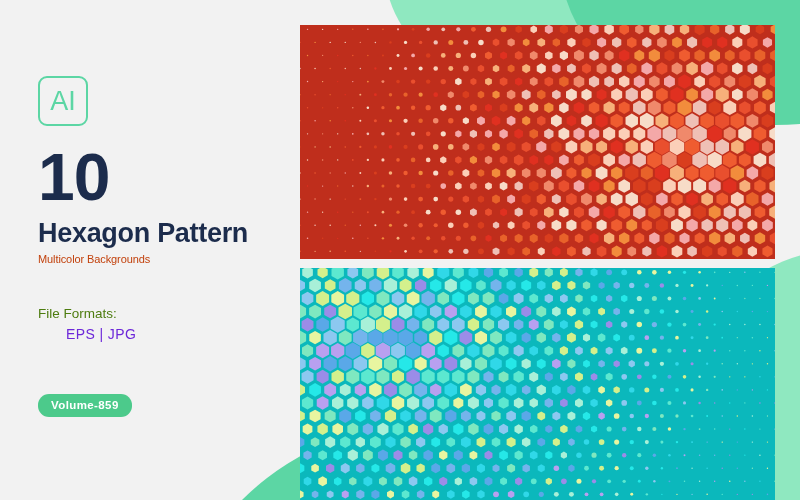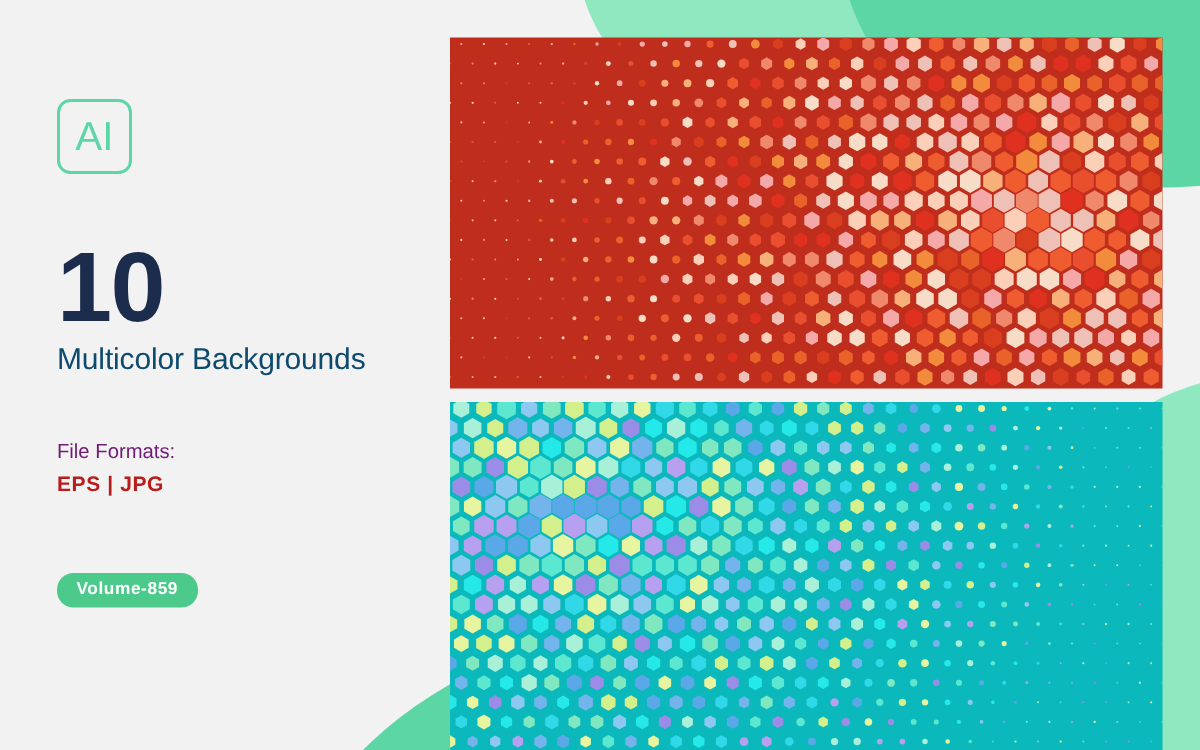--- a/index.html
+++ b/index.html
@@ -19,51 +19,51 @@
     width:430px;height:330px;left:560px;top:-205px;background:#5cd6a4;
   }
   #blob-green-bl{
     width:560px;height:430px;left:185px;top:415px;background:#5cd6a4;
   }
   #blob-mint-br{
     width:300px;height:300px;left:690px;top:250px;background:#8fe8c0;
   }
 
   
-  #info{position:absolute;left:38px;top:66px;width:260px;}
+  #info{position:absolute;left:38px;top:76px;width:260px;}
 
   #ai-badge{
     width:50px;height:50px;border:2px solid #5cd6a4;border-radius:9px;
     display:flex;align-items:center;justify-content:center;
     box-sizing:border-box;
   }
   #ai-badge span{
     color:#5cd6a4;font-size:27px;font-weight:400;letter-spacing:0px;
     line-height:1;font-family:"Liberation Sans",sans-serif;
   }
 
   #count{
-    margin-top:44px;
+    margin-top:20px;
     font-size:66px;font-weight:bold;color:#1c2c4c;line-height:0.95;
     letter-spacing:-1px;
   }
   #title{
     margin-top:10px;
     font-size:27px;font-weight:bold;color:#1c2c4c;line-height:1.05;
     letter-spacing:-0.3px;
   }
   .subtitle{
-    font-size:20px;font-weight:normal;color:#0c4a6e;line-height:1.28;
+    font-size:11px;font-weight:normal;color:#c2410c;line-height:1.28;
     letter-spacing:-0.1px;
   }
   #subtitle-wrap{margin-top:5px;}
 
   #formats{margin-top:38px;}
-  #formats-label{font-size:13.5px;color:#701a75;line-height:1.5;}
-  #formats-value{font-size:14px;color:#b91c1c;font-weight:bold;line-height:1.5;letter-spacing:0.4px;}
+  #formats-label{font-size:13.5px;color:#4d7c0f;line-height:1.5;}
+  #formats-value{font-size:14px;color:#6d28d9;font-weight:normal;line-height:1.5;letter-spacing:0.4px;margin-left:28px;}
 
   #volume-badge{
     margin-top:49px;display:inline-block;
     background:#4cca8b;color:#ffffff;
     font-size:11.5px;font-weight:bold;letter-spacing:0.4px;
     padding:5px 13px 6px;border-radius:11px;
   }
 
   
   .panel{position:absolute;overflow:hidden;}
@@ -82,20 +82,21 @@
   <div class="blob" id="blob-mint-br"></div>
 
   <div id="info">
 
     <div id="ai-badge">
       <span>AI</span>
     </div>
 
     <div id="count">10</div>
 
+    <div id="title">Hexagon Pattern</div>
 
     <div id="subtitle-wrap">
       <div class="subtitle">Multicolor Backgrounds</div>
     </div>
 
     <div id="formats">
       <div id="formats-label">File Formats:</div>
       <div id="formats-value">EPS  |  JPG</div>
     </div>
 

